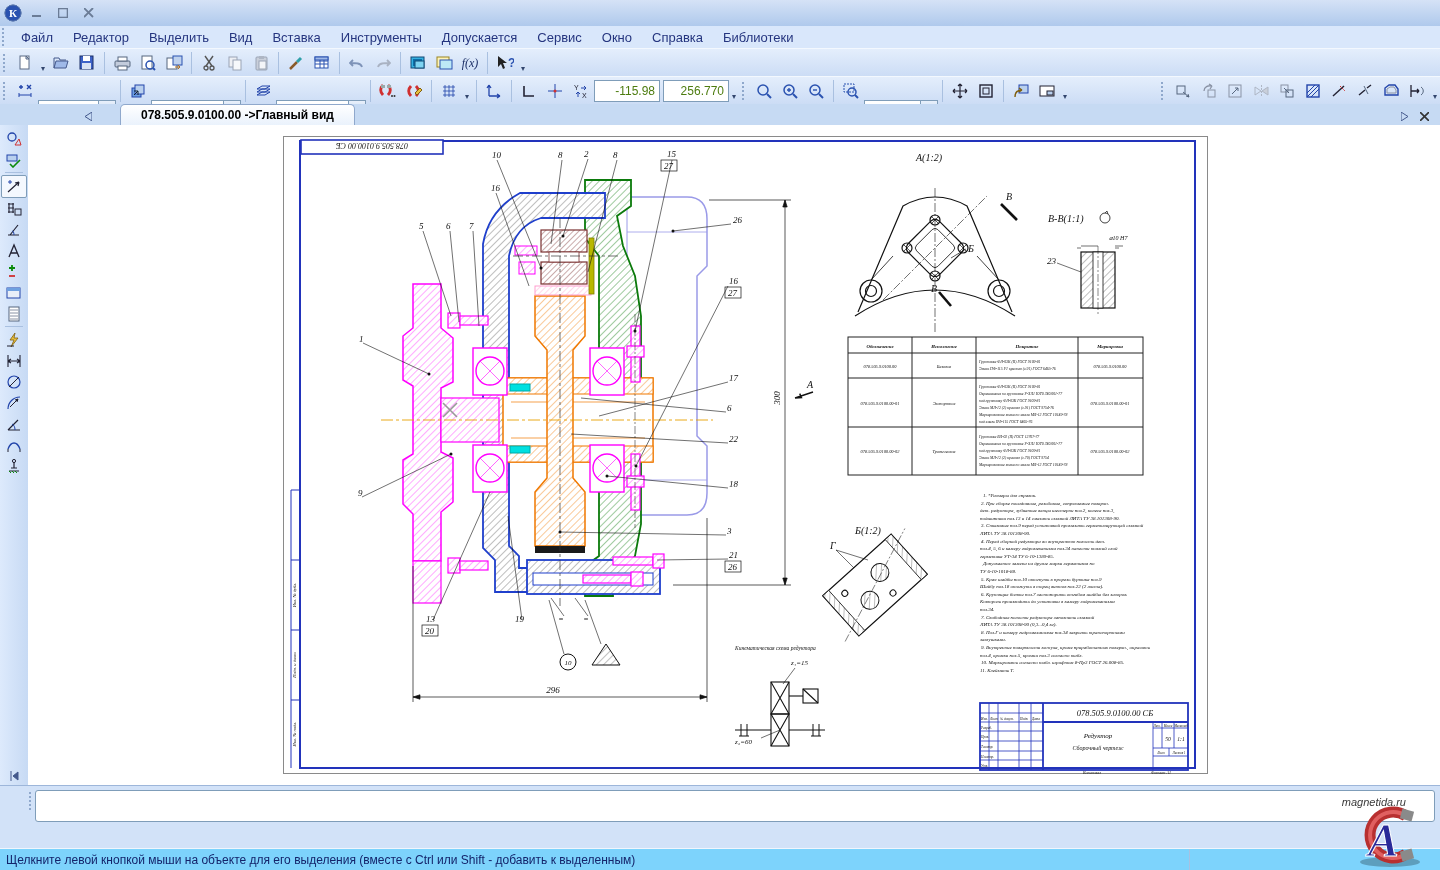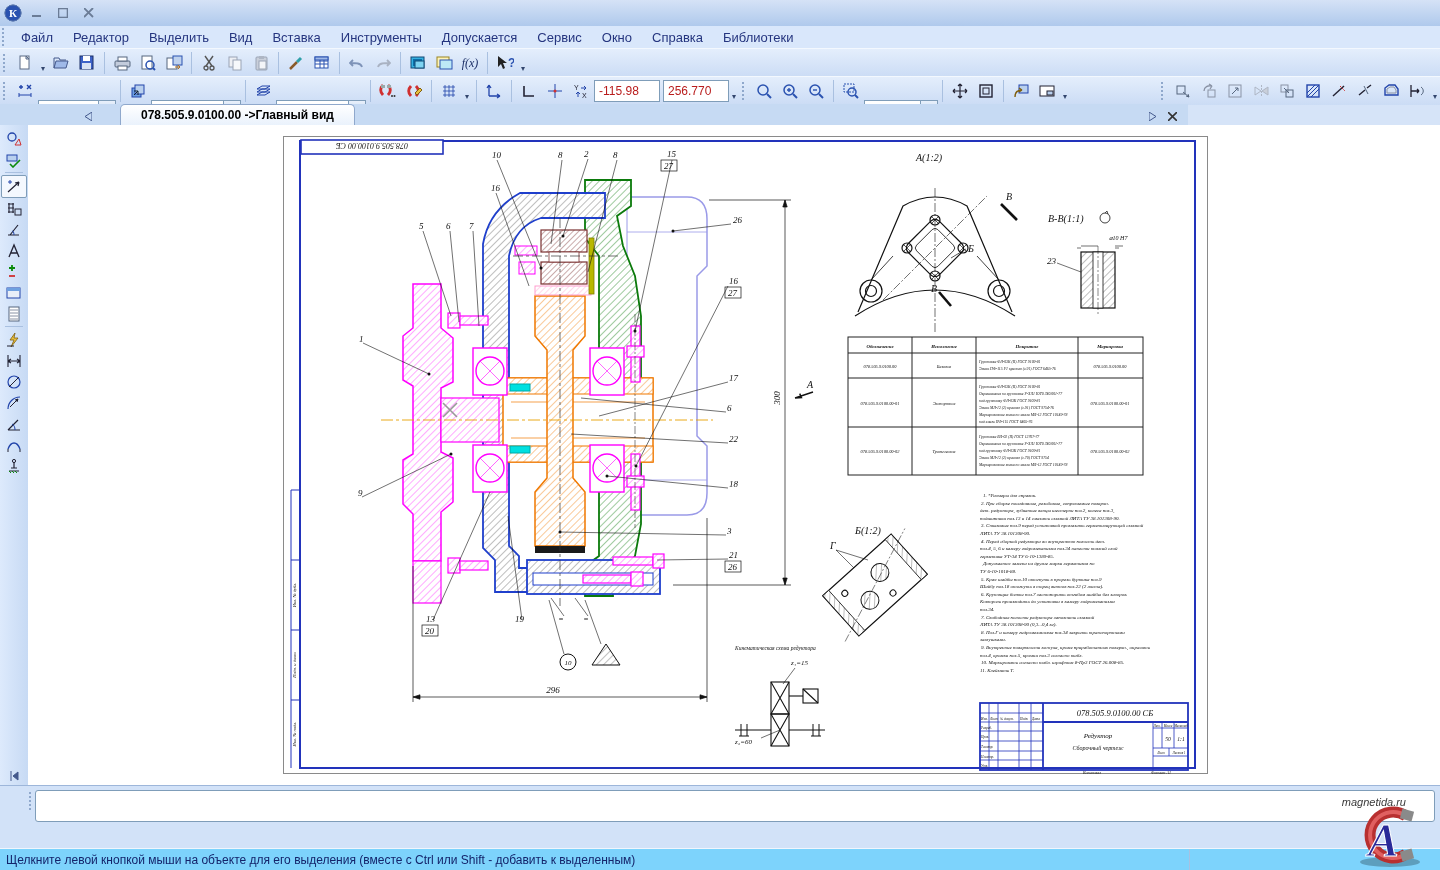--- a/index.html
+++ b/index.html
@@ -19,24 +19,24 @@
     display:flex;align-items:center;border-top:1px solid #F3F8FE;}
   .tb1{top:48px;} .tb2{top:76px;}
   .tbtn{width:24px;height:24px;display:flex;align-items:center;justify-content:center;margin:0 1px;flex:none;}
   .sep{width:1px;height:22px;background:#A9C0E0;margin:0 4px;flex:none;}
   .ovf{width:10px;height:20px;display:flex;align-items:flex-end;justify-content:center;color:#33466E;font-size:8px;flex:none;}
   .combo{display:flex;height:20px;border:1px solid #7F9DB9;background:#fff;font-size:12px;align-items:center;flex:none;margin-top:39px;}
   .combo .val{padding:0 4px;color:#000;}
   .combo .drop{width:16px;height:100%;background:linear-gradient(#E8F0FB,#B9D0EE);border-left:1px solid #7F9DB9;
     display:flex;align-items:center;justify-content:center;}
   .field{height:20px;border:1px solid #7F9DB9;background:#fff;font-size:12px;display:flex;align-items:center;
-    padding:0 4px;flex:none;color:#b91c1c;}
+    padding:0 4px;flex:none;color:#4d7c0f;justify-content:flex-end;}
   .spacer{flex:1;}
   
-  .tabbar{position:absolute;left:0;top:104px;width:1188px;height:21px;background:#C6DAF3;
+  .tabbar{position:absolute;left:0;top:104px;width:1440px;height:21px;background:#C6DAF3;
     border-bottom:1px solid #8FA8CC;display:flex;align-items:flex-end;}
   .tabnav{width:20px;height:18px;display:flex;align-items:center;justify-content:center;}
   .tab{height:20px;background:linear-gradient(#FFFFFF,#EAF2FC);border:1px solid #8FA8CC;border-bottom:none;
     border-radius:5px 5px 0 0;padding:0 20px;font-weight:bold;font-size:12px;display:flex;align-items:center;
     margin-left:22px;color:#000;}
   
   .leftbar{position:absolute;left:0;top:125px;width:28px;height:660px;
     background:linear-gradient(90deg,#DDEAFC,#C7DAF4);display:flex;flex-direction:column;align-items:center;padding-top:3px;}
   .lbtn{width:24px;height:21px;display:flex;align-items:center;justify-content:center;flex:none;}
   .lbtn.pressed{background:#F4F8FE;border:1px solid #7F9DB9;border-radius:2px;}

